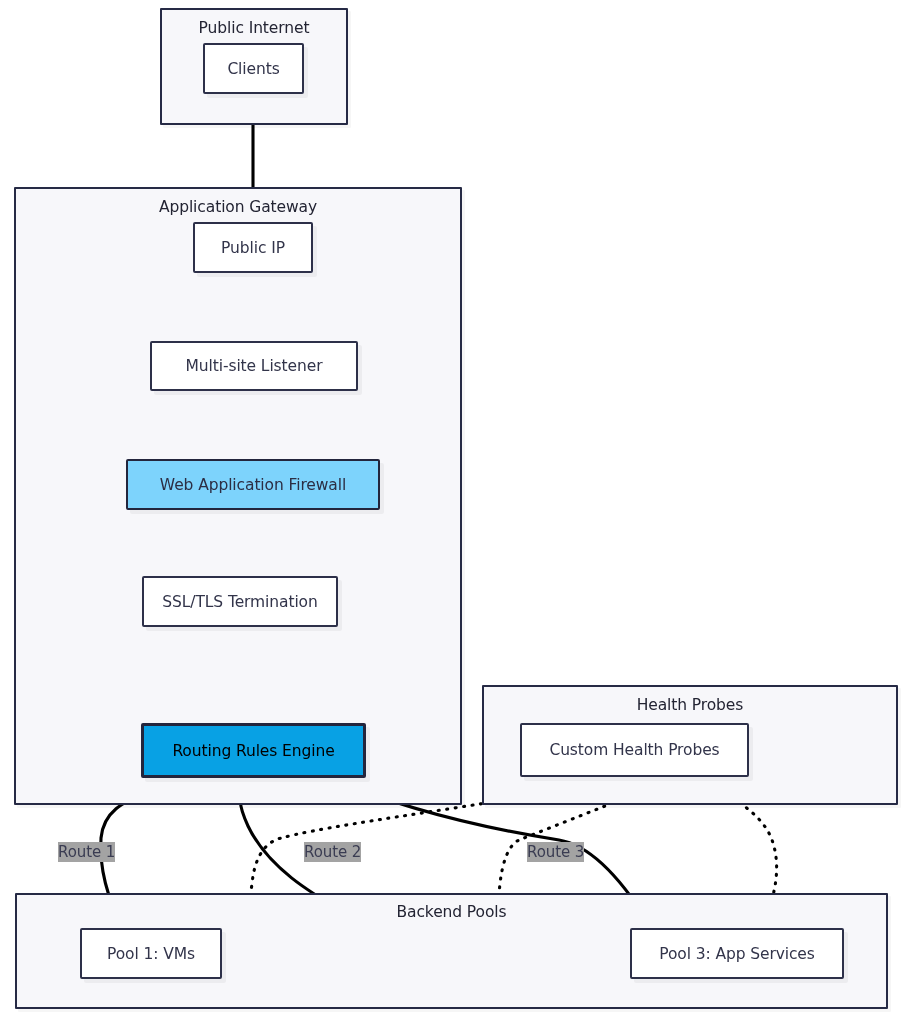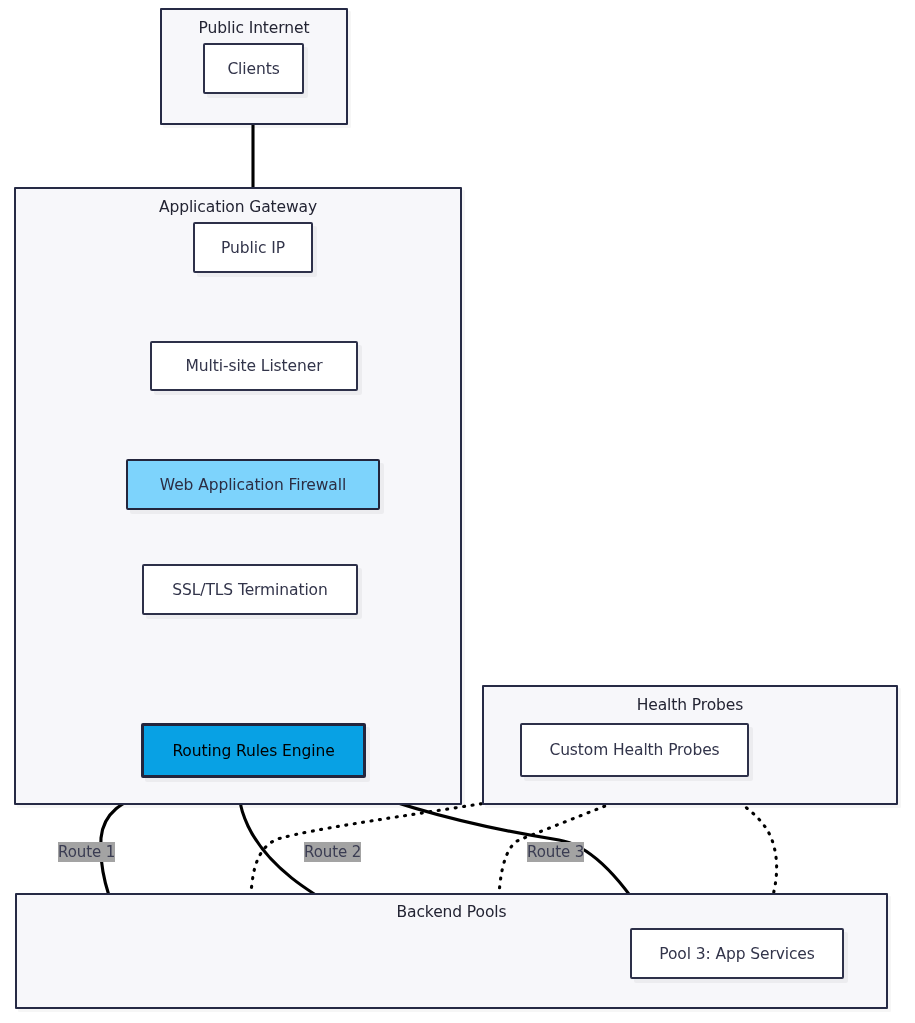--- a/index.html
+++ b/index.html
@@ -127,36 +127,39 @@
   </div>
   <div class="node" style="left:193px; top:222px; width:120px; height:51px;">
     <span>Public IP</span>
   </div>
   <div class="node" style="left:150px; top:341px; width:208px; height:50px;">
     <span>Multi-site Listener</span>
   </div>
   <div class="node waf" style="left:126px; top:459px; width:254px; height:51px;">
     <span>Web Application Firewall</span>
   </div>
-  <div class="node" style="left:142px; top:564px; width:216px; height:51px;">
+  <div class="node" style="left:142px; top:576px; width:196px; height:51px;">
     <span>SSL/TLS Termination</span>
   </div>
   <div class="node routing" style="left:141px; top:723px; width:225px; height:55px;">
     <span>Routing Rules Engine</span>
   </div>
 
   <div class="cluster" style="left:482px; top:685px; width:416px; height:120px;">
     <div class="cluster-label" style="top:9px;">Health Probes</div>
   </div>
   <div class="node" style="left:520px; top:723px; width:229px; height:54px;">
     <span>Custom Health Probes</span>
   </div>
 
   <div class="cluster" style="left:15px; top:893px; width:873px; height:116px;">
     <div class="cluster-label" style="top:8px;">Backend Pools</div>
+  </div>
+  <div class="node" style="left:80px; top:928px; width:142px; height:51px;">
+    <span>Pool 1: VMs</span>
   </div>
   <div class="node" style="left:630px; top:928px; width:214px; height:51px;">
     <span>Pool 3: App Services</span>
   </div>
 
   <div class="edge-label" style="left:58px; top:842px;">
     <span>Route 1</span>
   </div>
   <div class="edge-label" style="left:304px; top:842px;">
     <span>Route 2</span>

